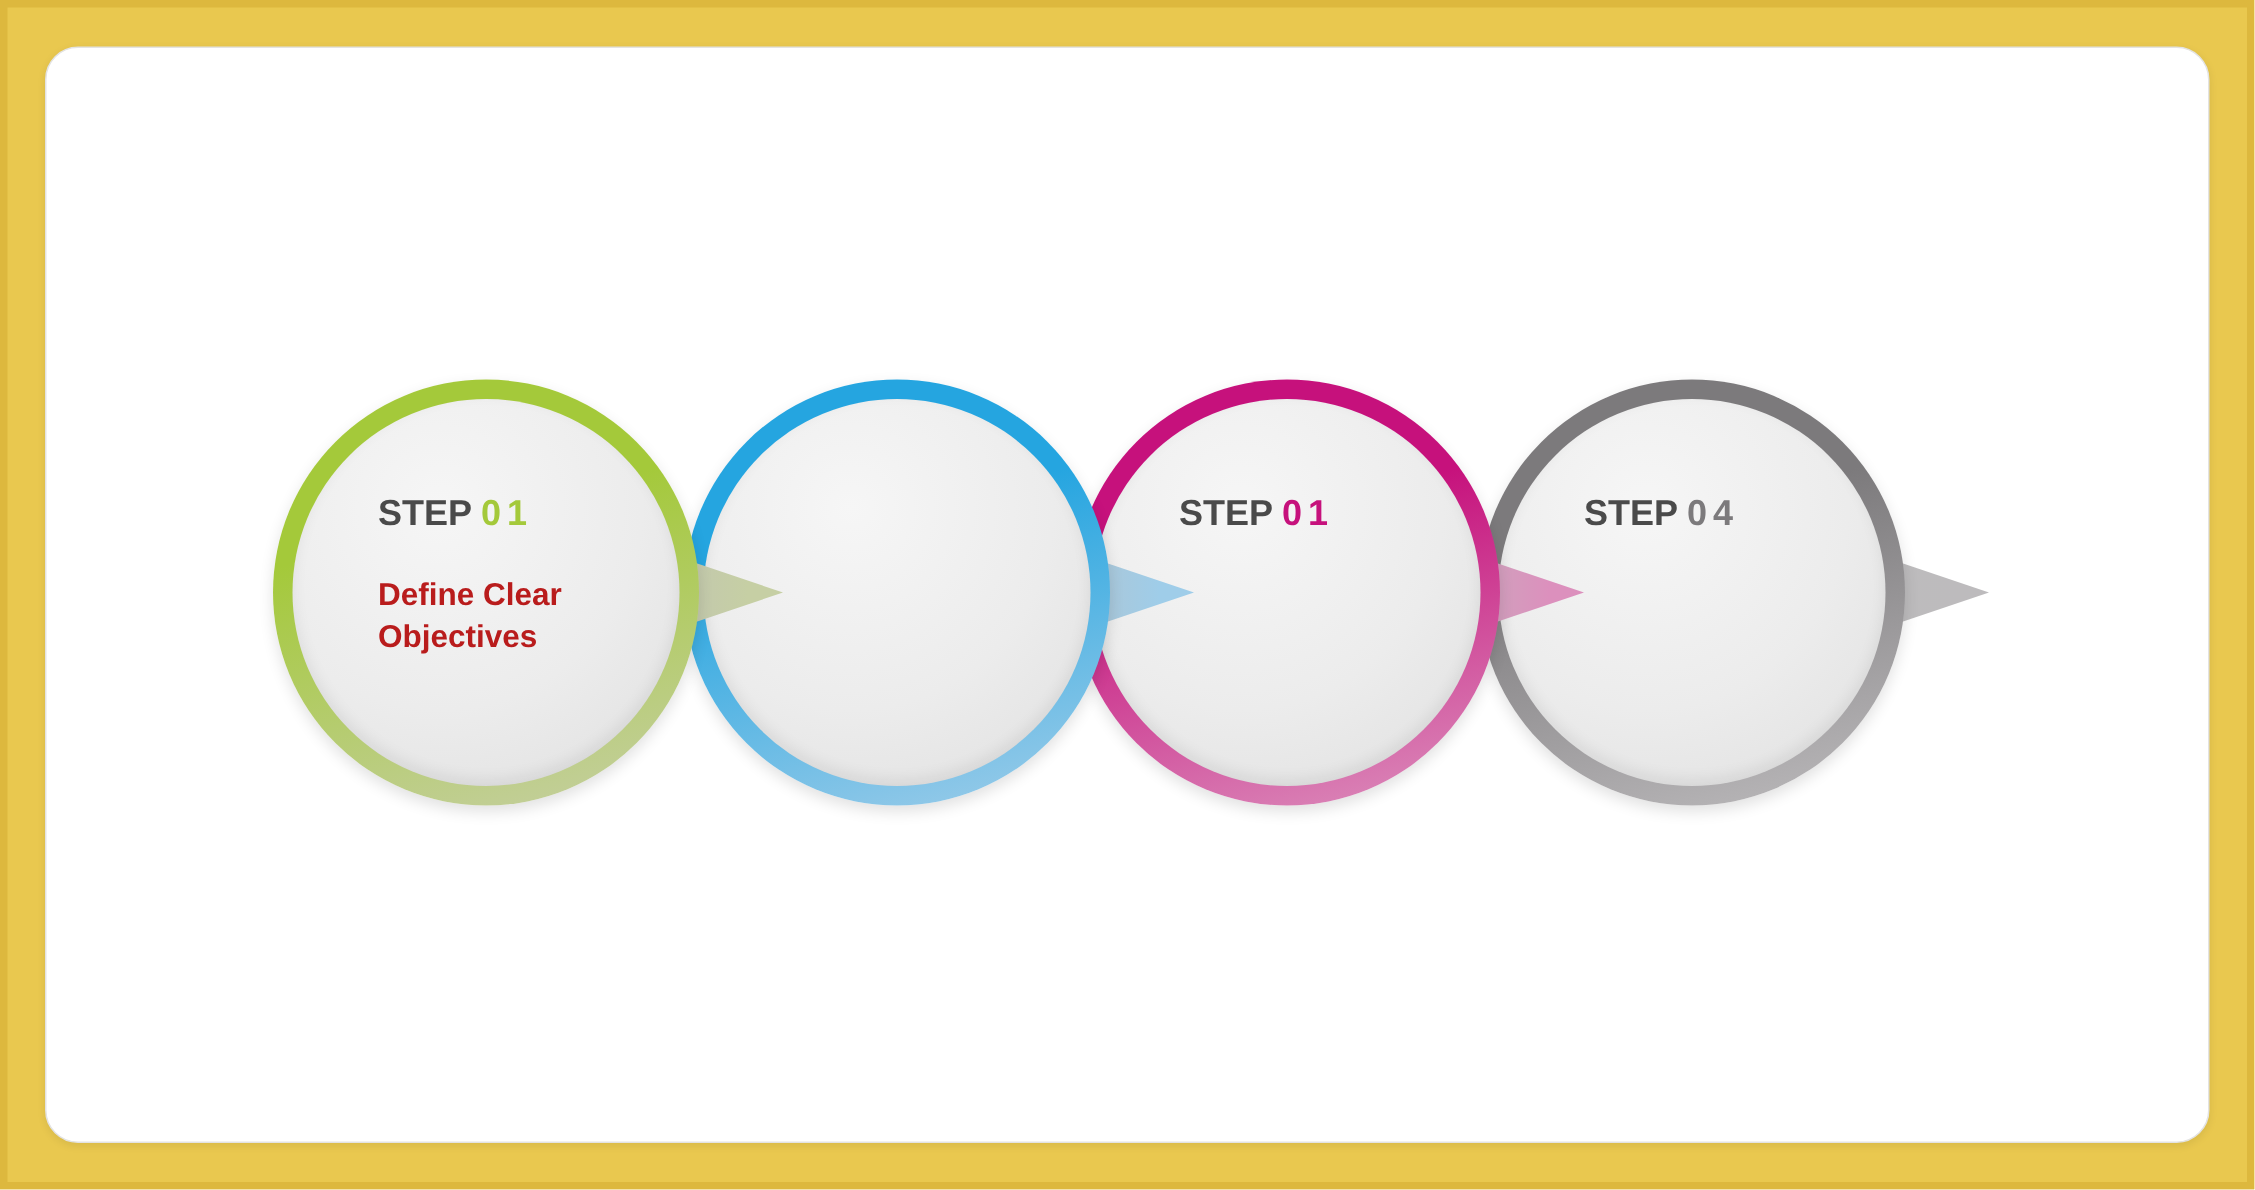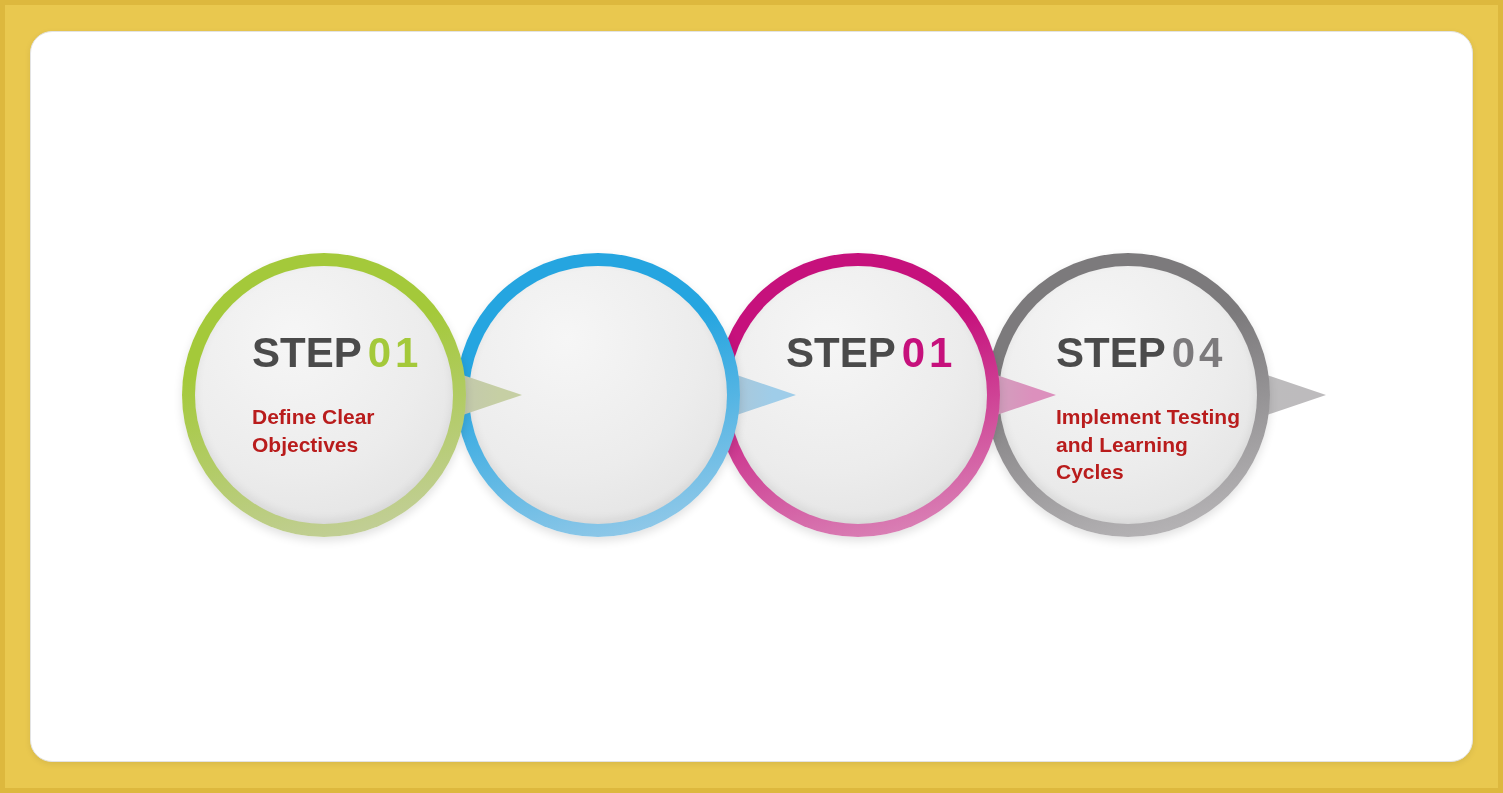--- a/index.html
+++ b/index.html
@@ -64,21 +64,21 @@
     box-shadow: inset 0 -4px 10px rgba(0,0,0,0.07);
   }
   .content {
     position: absolute;
     z-index: 2;
     left: 70px;
     top: 76px;
     width: 205px;
   }
   .title {
-    font-size: 42px;
+    font-size: 24px;
     font-weight: bold;
     letter-spacing: 0px;
     color: #4a4a4a;
     white-space: nowrap;
   }
   .step-num {
     color: var(--accent);
     letter-spacing: 4px;
     margin-left: 6px;
   }
@@ -127,18 +127,17 @@
       </div>
     </div>
 
     <div class="step step-4" style="--accent: #7c7a7c; --accent-light: #bdbbbd;">
       <div class="arrow"></div>
       <div class="circle">
         <div class="inner"></div>
       </div>
       <div class="content">
         <div class="title"><span>STEP</span><span class="step-num">04</span></div>
-        <div class="desc">Implement Testing and Learning Cycles</div>
       </div>
     </div>
 
   </div>
 </div>
 
 </body></html>

